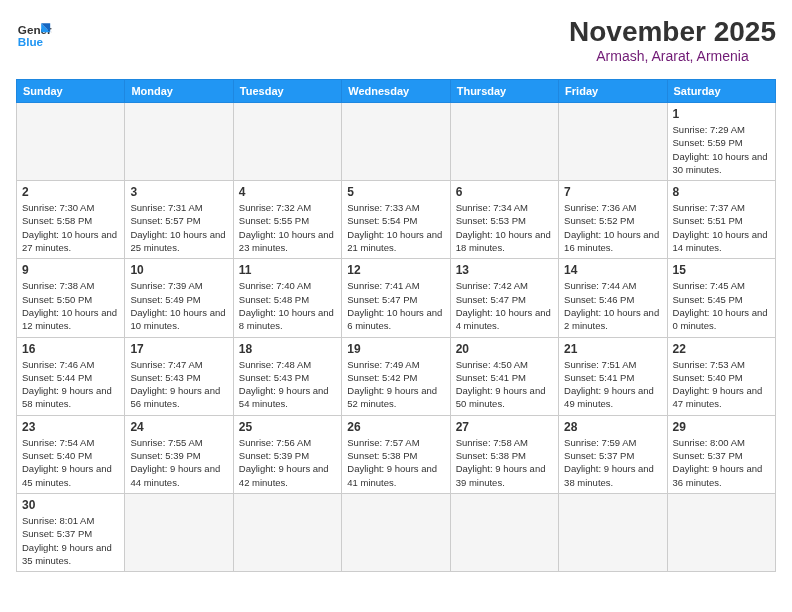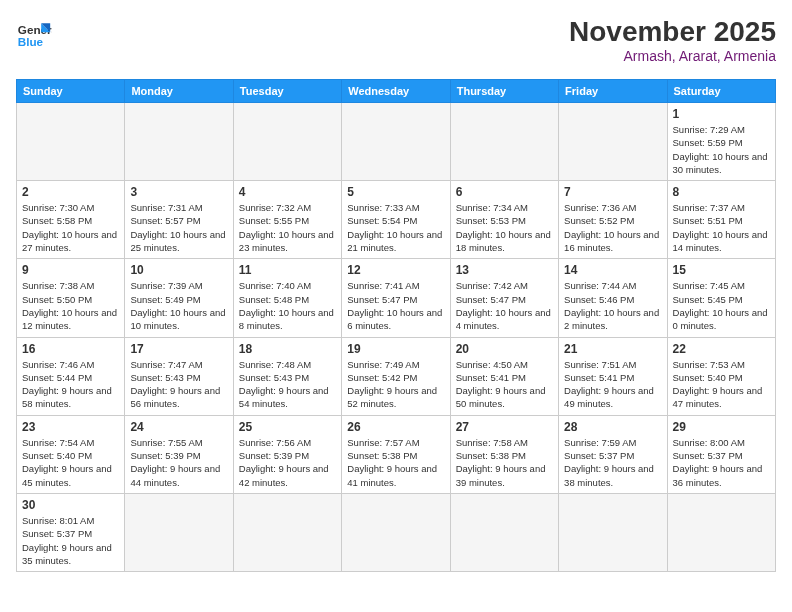--- a/index.html
+++ b/index.html
@@ -25,21 +25,21 @@
     .logo {
       display: flex;
       align-items: center;
       gap: 4px;
     }
     .logo-icon {
       width: 36px;
       height: 36px;
     }
     .title-block {
-      text-align: right;
+      text-align: center;
     }
     .month-title {
       font-size: 28px;
       font-weight: bold;
       color: #333;
     }
     .subtitle {
       font-size: 14px;
       color: #701a75;
     }

